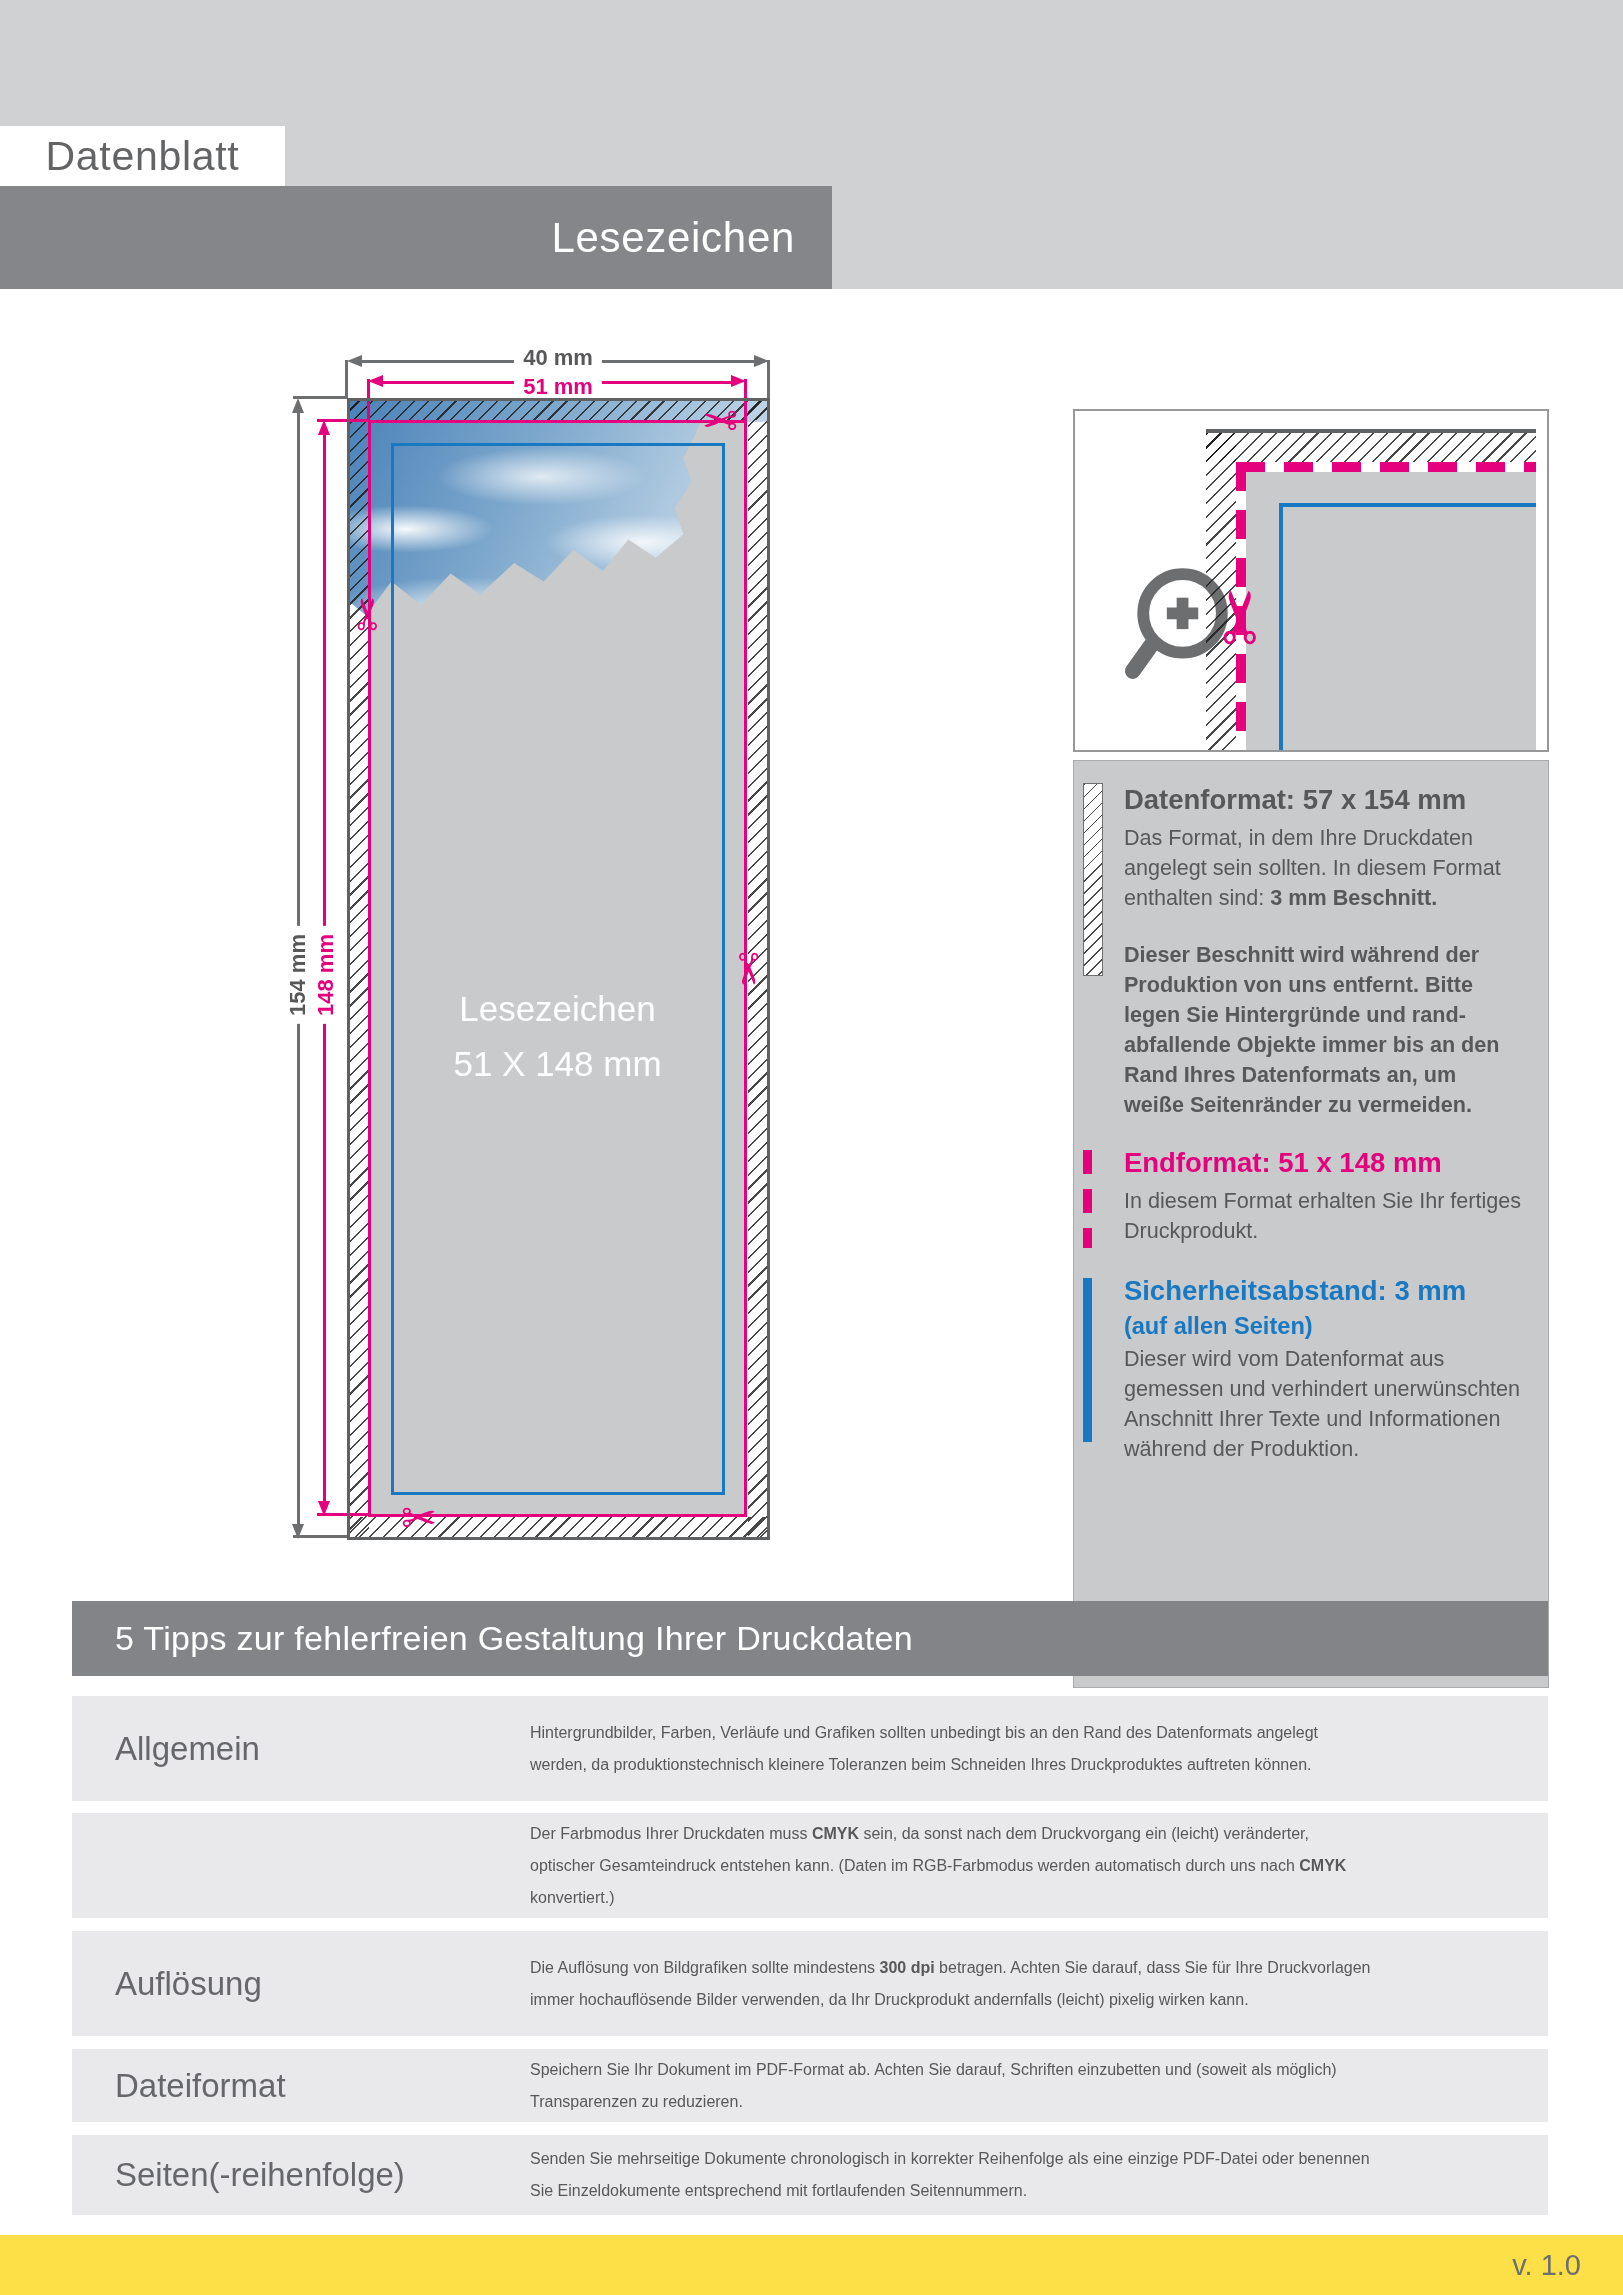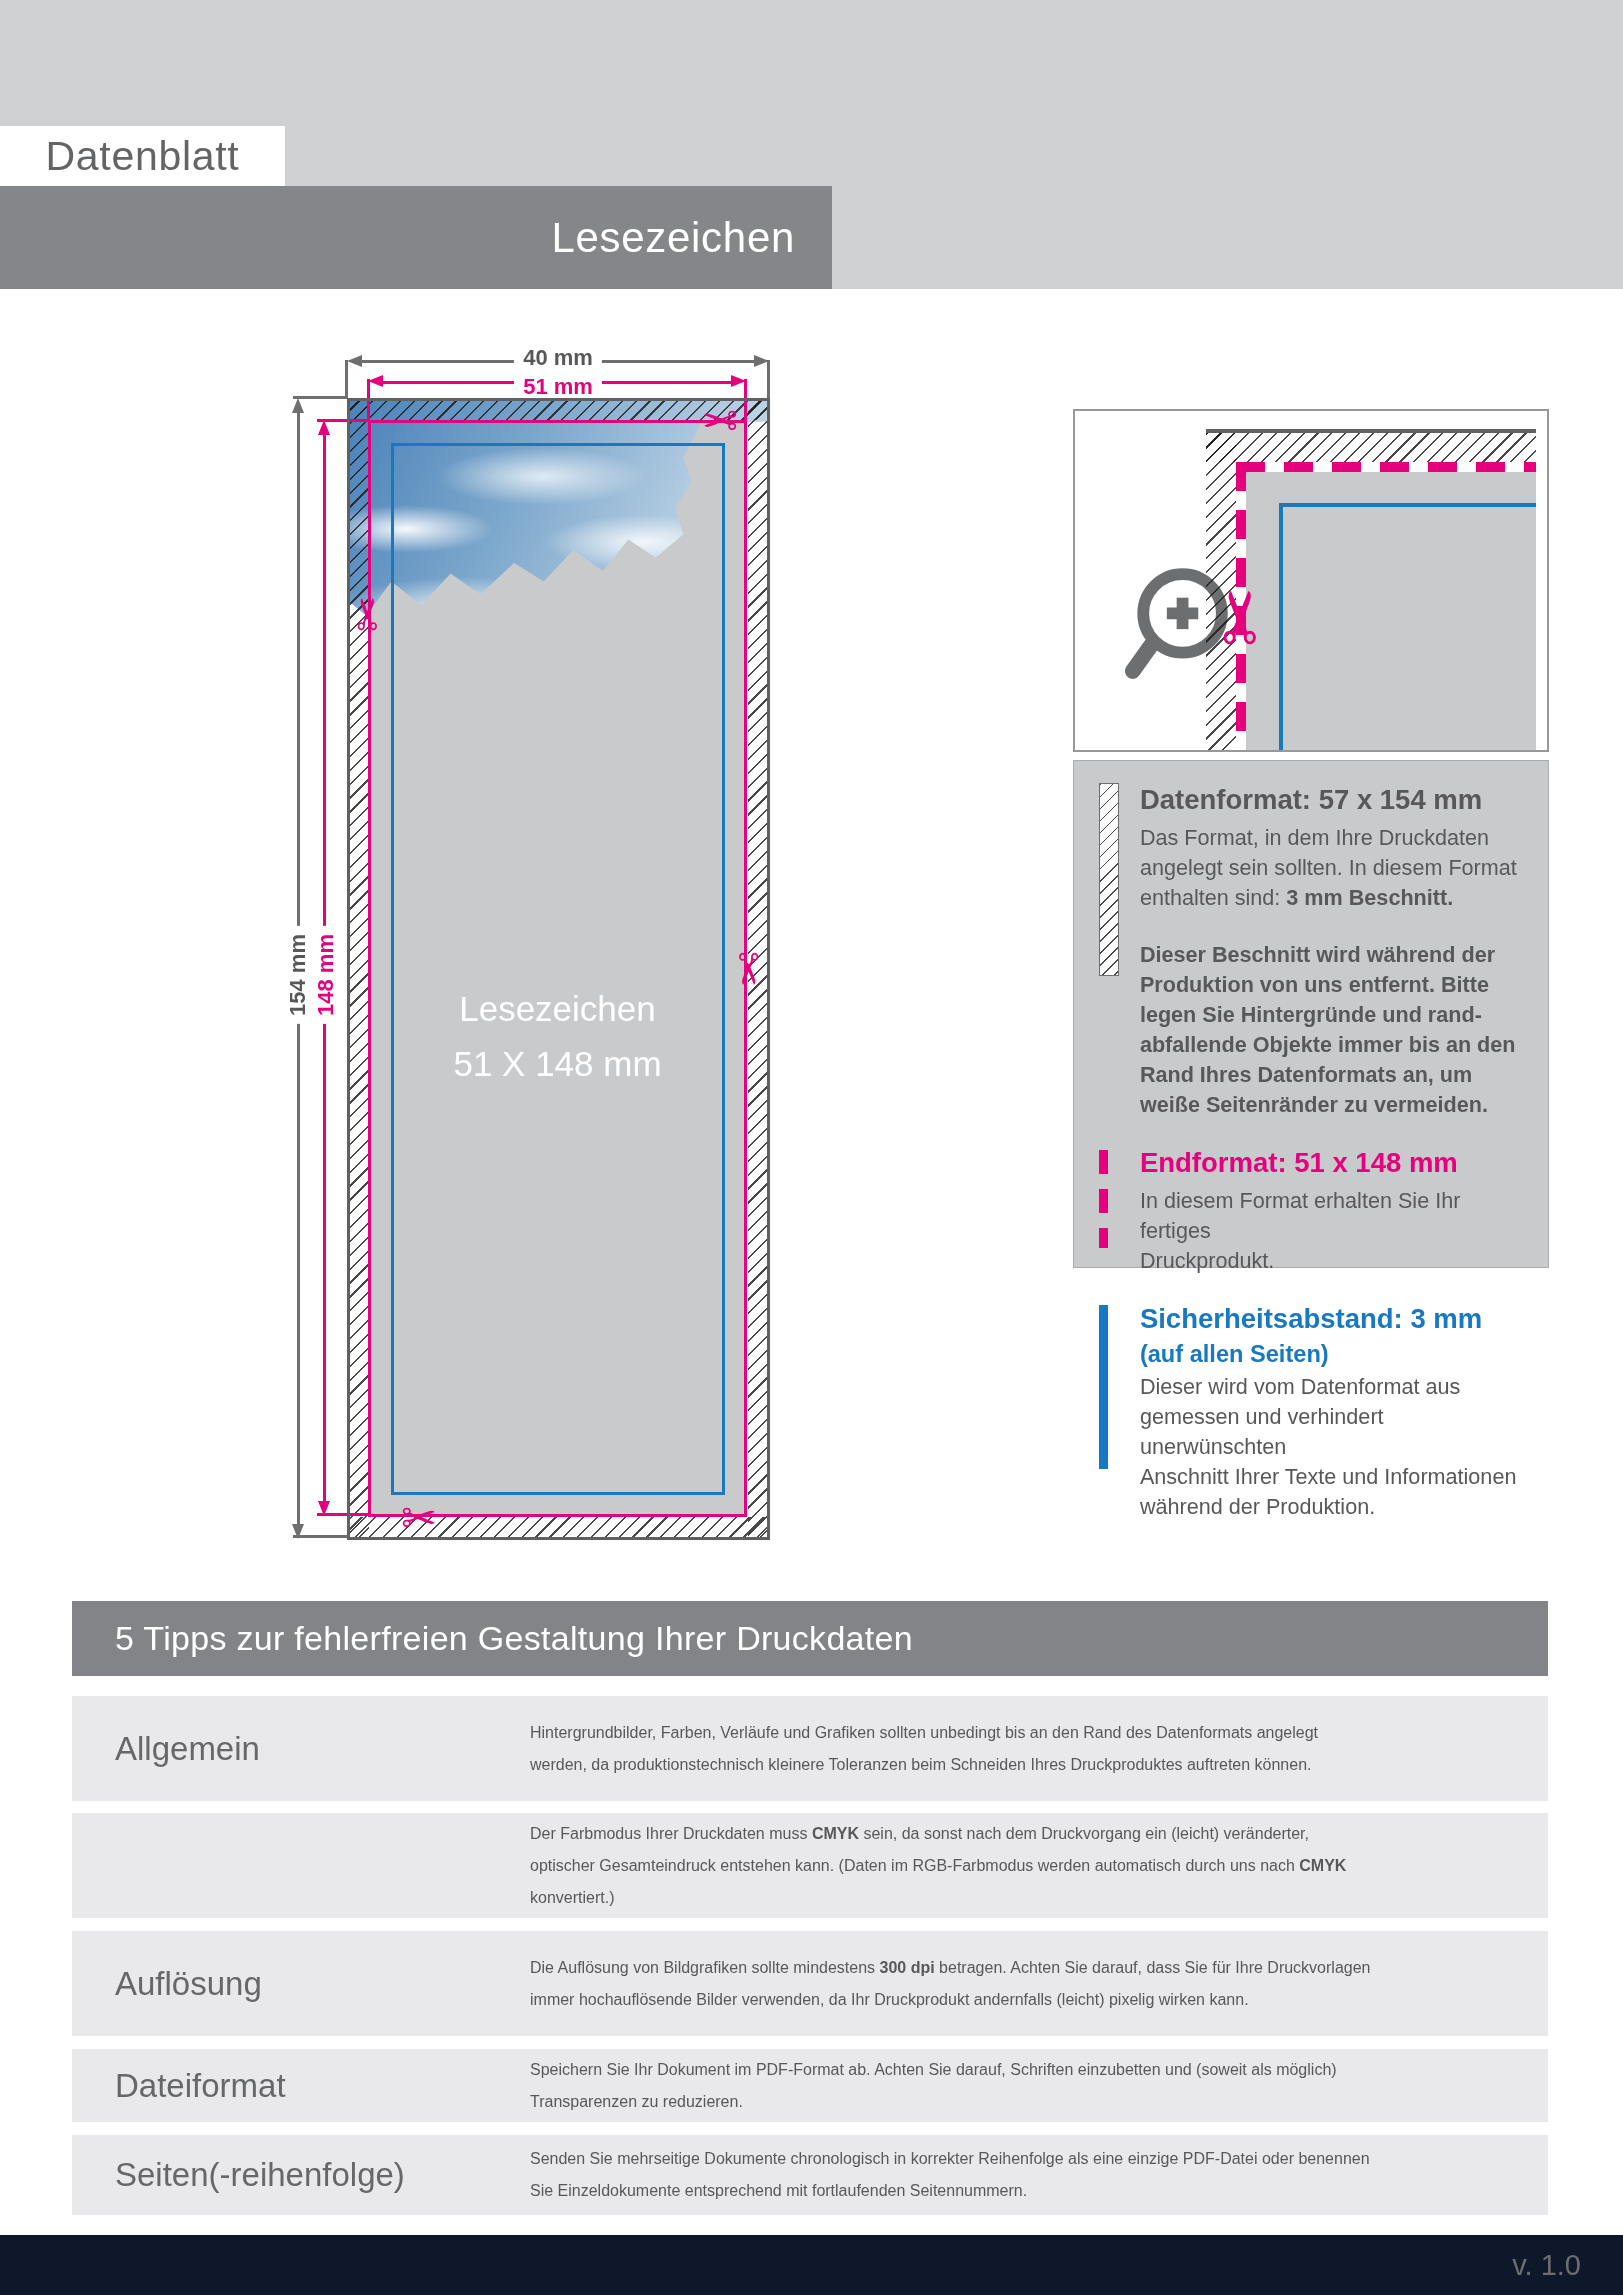--- a/index.html
+++ b/index.html
@@ -70,22 +70,22 @@
   .d-hatch-left{left:131px;top:22px;width:30px;height:321px;}
   .d-dash-h{left:161px;top:51px;width:300px;height:9.8px;
             background:repeating-linear-gradient(90deg,#e5007d 0 29px,rgba(0,0,0,0) 29px 48px);}
   .d-dash-v{left:161px;top:51px;width:9.8px;height:292px;
             background:repeating-linear-gradient(180deg,#e5007d 0 29px,rgba(0,0,0,0) 29px 48px);}
   .d-gray{left:171px;top:61px;width:290px;height:283px;background:#c9cacc;}
   .d-blue{left:204px;top:92px;width:257px;height:252px;border-top:4.6px solid #1878c2;border-left:4.6px solid #1878c2;box-sizing:border-box;}
   .d-scissors{left:166px;top:206px;font-size:72px;}
 
   
-  .legend-box{left:1073px;top:760px;width:476px;height:508px;background:#c9cacc;
-              border:1.3px solid #aaabad;box-sizing:border-box;padding:22px 17px 0 25px;}
+  .legend-box{left:1073px;top:760px;width:476px;height:928px;background:#c9cacc;
+              border:1.3px solid #aaabad;box-sizing:border-box;padding:22px 17px 0 9px;}
   .legend-block{display:grid;grid-template-columns:37px 1fr;column-gap:3.9px;}
   .legend-title{font-size:27.5px;font-weight:bold;line-height:1.2;margin:0 0 6.5px 0;}
   .legend-title.gray{color:#58585a;} .legend-title.mag{color:#e5007d;} .legend-title.blue{color:#1878c2;}
   .legend-sub{font-size:23.6px;font-weight:bold;color:#1878c2;margin:0 0 3.9px 0;}
   .legend-body{font-size:21.6px;line-height:30px;color:#58585a;margin:0;}
   .icon-hatch-strip{width:19.6px;height:193px;background:#ffffff;border:1.3px solid #6d6e70;box-sizing:border-box;
             background-image:repeating-linear-gradient(135deg, rgba(25,25,25,.8) 0 1.3px, rgba(0,0,0,0) 1.3px 8.5px);}
   .icon-dash-strip{width:8.5px;height:98px;margin-top:3.9px;
             background:repeating-linear-gradient(180deg,#e5007d 0 23.6px,rgba(0,0,0,0) 23.6px 39px);}
   .icon-solid-strip{width:8.5px;height:164px;margin-top:3.9px;background:#1878c2;}
@@ -95,21 +95,21 @@
   .tips-banner{left:72px;top:1601px;width:1476px;height:75px;background:#828488;
                display:flex;align-items:center;padding-left:43px;box-sizing:border-box;}
   .tips-banner span{color:#ffffff;font-size:34px;font-weight:300;letter-spacing:0.3px;}
   .tip-row{left:72px;width:1476px;background:#e9e9eb;}
   .tip-label{position:absolute;left:43px;top:0;height:100%;display:flex;align-items:center;
              font-size:33px;font-weight:400;color:#66676a;}
   .tip-body{position:absolute;left:458px;top:0;height:100%;width:844px;display:flex;align-items:center;
             font-size:16px;line-height:32px;color:#58585a;}
 
   
-  .footer-bar{left:0;top:2235px;width:1623px;height:60px;background:#0f172a;
+  .footer-bar{left:0;top:2235px;width:1623px;height:60px;background:#fde047;
               display:flex;align-items:center;justify-content:flex-end;padding-right:42px;box-sizing:border-box;}
   .footer-bar span{font-size:29px;color:#6d6e70;}
 </style>
 </head>
 <body>
 
 <div id="canvas">
 
   <div class="abs header-bg"></div>
   <div class="abs eyebrow-box">

